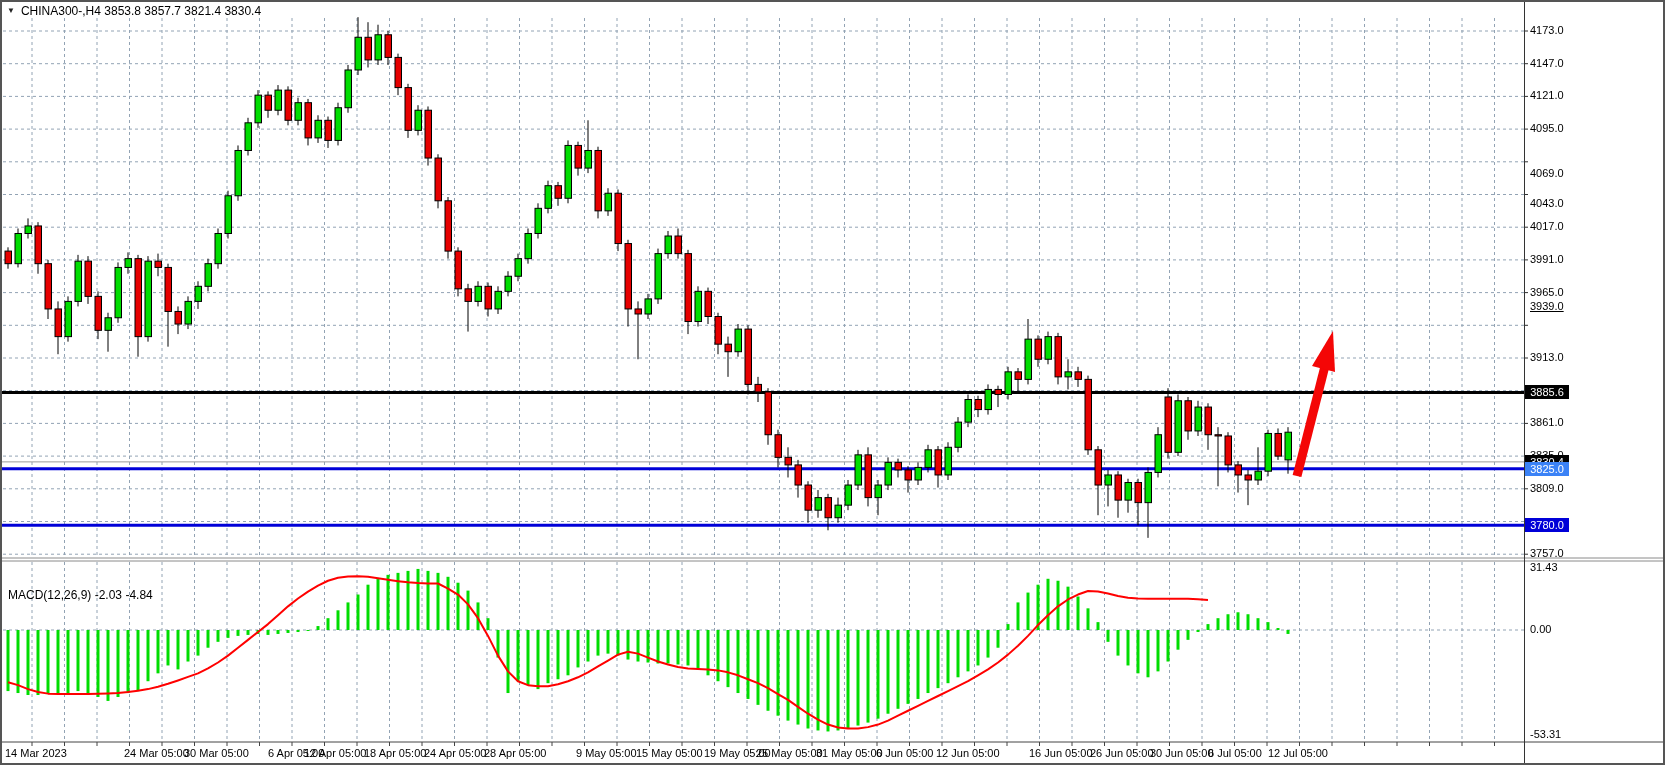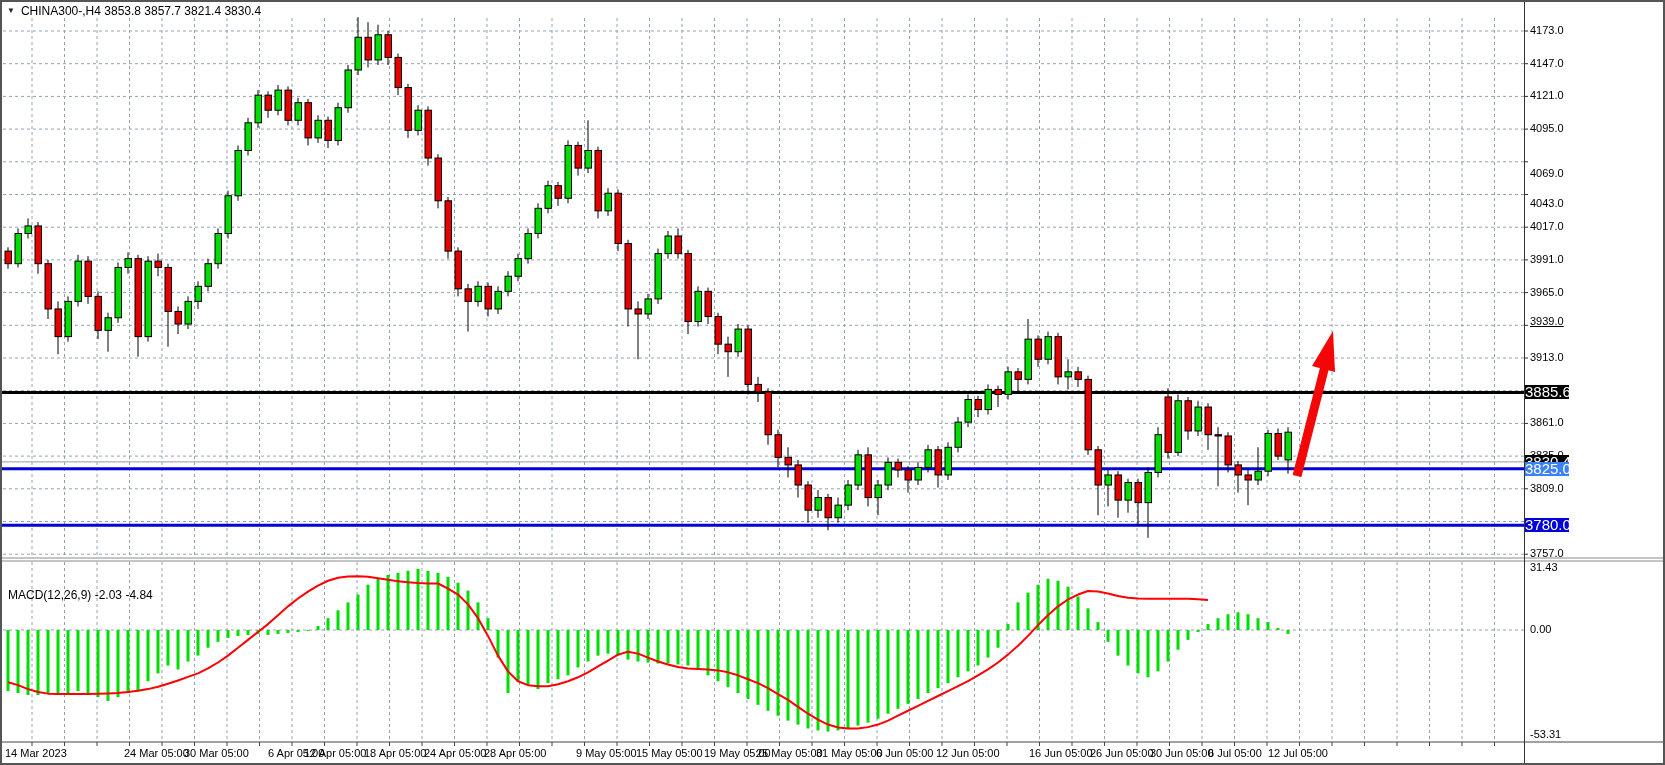--- a/index.html
+++ b/index.html
@@ -3,21 +3,21 @@
 <meta charset="utf-8">
 <style>
   html,body{margin:0;padding:0;background:#e8e8e8;}
   .app{position:relative;width:1665px;height:765px;background:#ffffff;overflow:hidden;
        font-family:"Liberation Sans", sans-serif; -webkit-font-smoothing:none;}
   svg#plot{position:absolute;left:0;top:0;}
   .chart-title{position:absolute;left:7px;top:4px;font-size:12px;color:#000;display:flex;align-items:center;gap:6px;z-index:5;}
   .chart-title .dd{font-size:8px;color:#222;line-height:1;cursor:pointer;}
   .macd-label{position:absolute;left:8px;top:564px;font-size:12px;color:#000;z-index:5;margin-top:24px;}
   .axis-label{position:absolute;left:1530px;font-size:11px;color:#000;white-space:nowrap;z-index:4;}
-  .badge{position:absolute;left:1525px;width:44px;height:14px;font-size:15px;line-height:14px;
+  .badge{position:absolute;left:1525px;width:44px;height:14px;font-size:11px;line-height:14px;
          text-align:center;color:#fff;z-index:6;}
   .time-label{position:absolute;top:747px;font-size:11px;color:#000;white-space:nowrap;z-index:4;}
 </style>
 </head>
 <body>
 
 <div class="app">
   <svg id="plot" width="1665" height="765">
       <line x1="3" y1="31" x2="1524" y2="31" stroke="#92A3B4" stroke-width="1" stroke-dasharray="3,3"></line>
       <line x1="3" y1="63.7002" x2="1524" y2="63.7002" stroke="#92A3B4" stroke-width="1" stroke-dasharray="3,3"></line>
@@ -601,21 +601,21 @@
   <div id="price-axis">
       <div class="axis-label" style="top: 24px;">4173.0</div>
       <div class="axis-label" style="top: 56.7002px;">4147.0</div>
       <div class="axis-label" style="top: 89.4004px;">4121.0</div>
       <div class="axis-label" style="top: 122.101px;">4095.0</div>
       <div class="axis-label" style="top: 154.801px; margin-top: 12px;">4069.0</div>
       <div class="axis-label" style="top: 197px;">4043.0</div>
       <div class="axis-label" style="top: 220.201px;">4017.0</div>
       <div class="axis-label" style="top: 252.901px;">3991.0</div>
       <div class="axis-label" style="top: 285.602px;">3965.0</div>
-      <div class="axis-label" style="top: 315px; text-decoration: underline;">3939.0</div>
+      <div class="axis-label" style="top: 300px; text-decoration: underline;">3939.0</div>
       <div class="axis-label" style="top: 351.002px;">3913.0</div>
       <div class="axis-label" style="top: 416.402px;">3861.0</div>
       <div class="axis-label" style="top: 449.103px;">3835.0</div>
       <div class="axis-label" style="top: 481.803px;">3809.0</div>
       <div class="axis-label" style="top: 547.203px;">3757.0</div>
     </div>
   <div id="macd-axis">
       <div class="axis-label" style="top: 561.083px;">31.43</div>
       <div class="axis-label" style="top: 623px;">0.00</div>
       <div class="axis-label" style="top: 728.021px;">-53.31</div>

